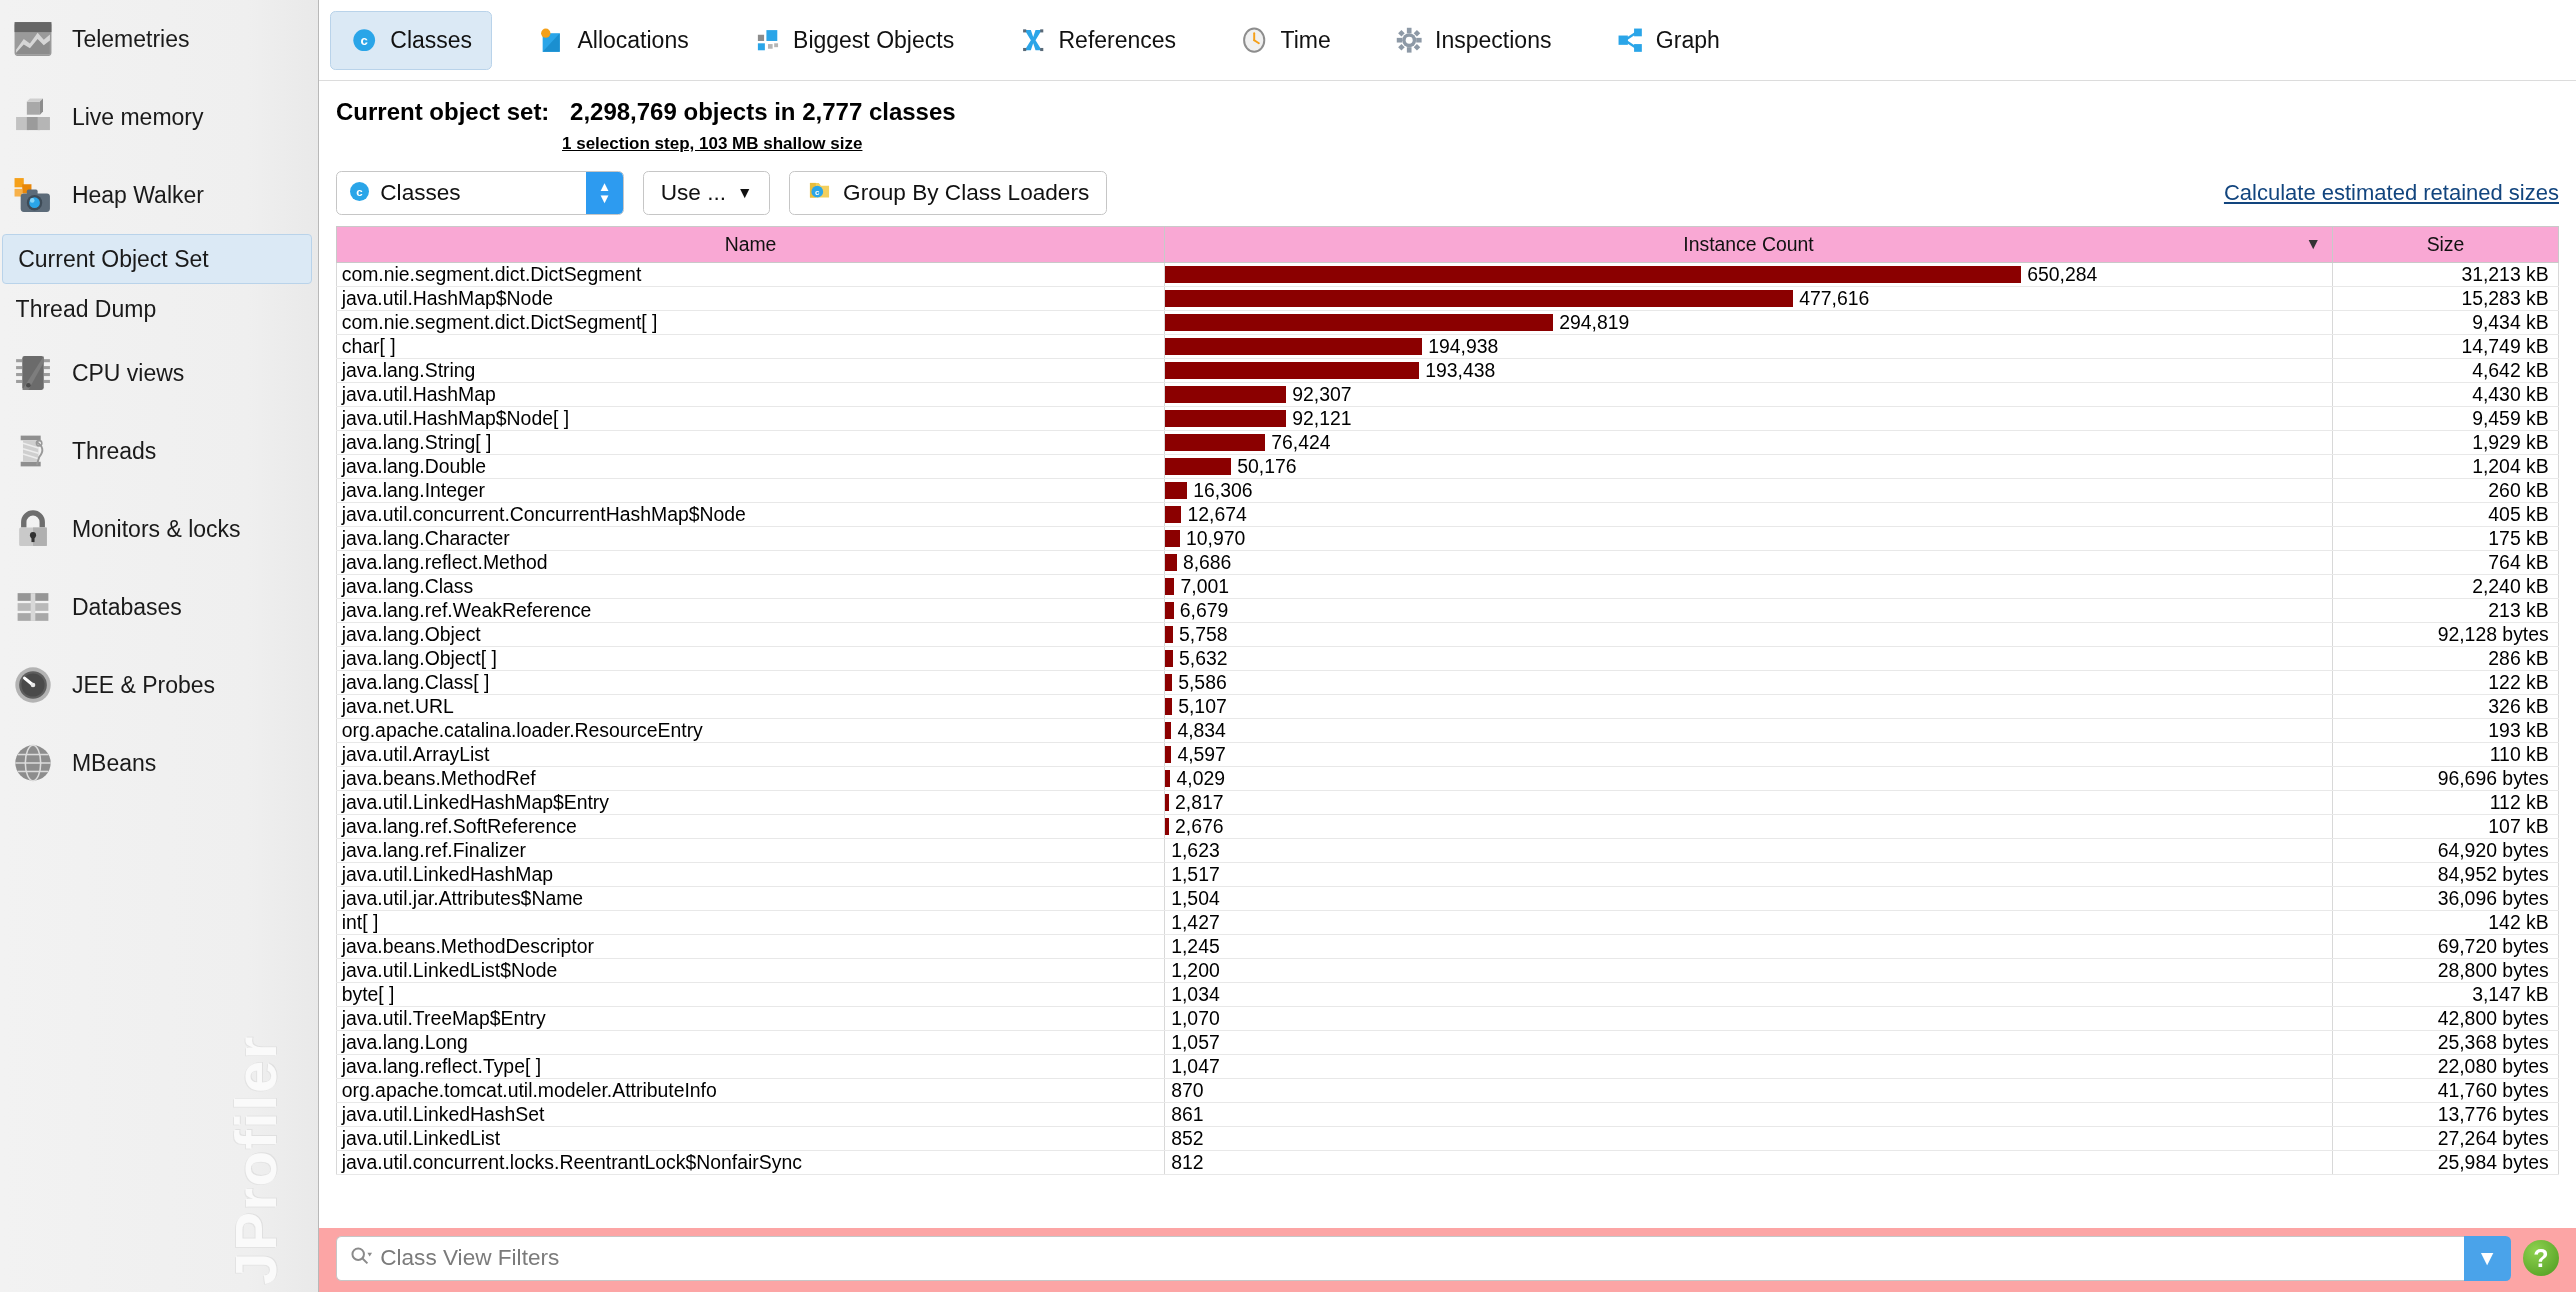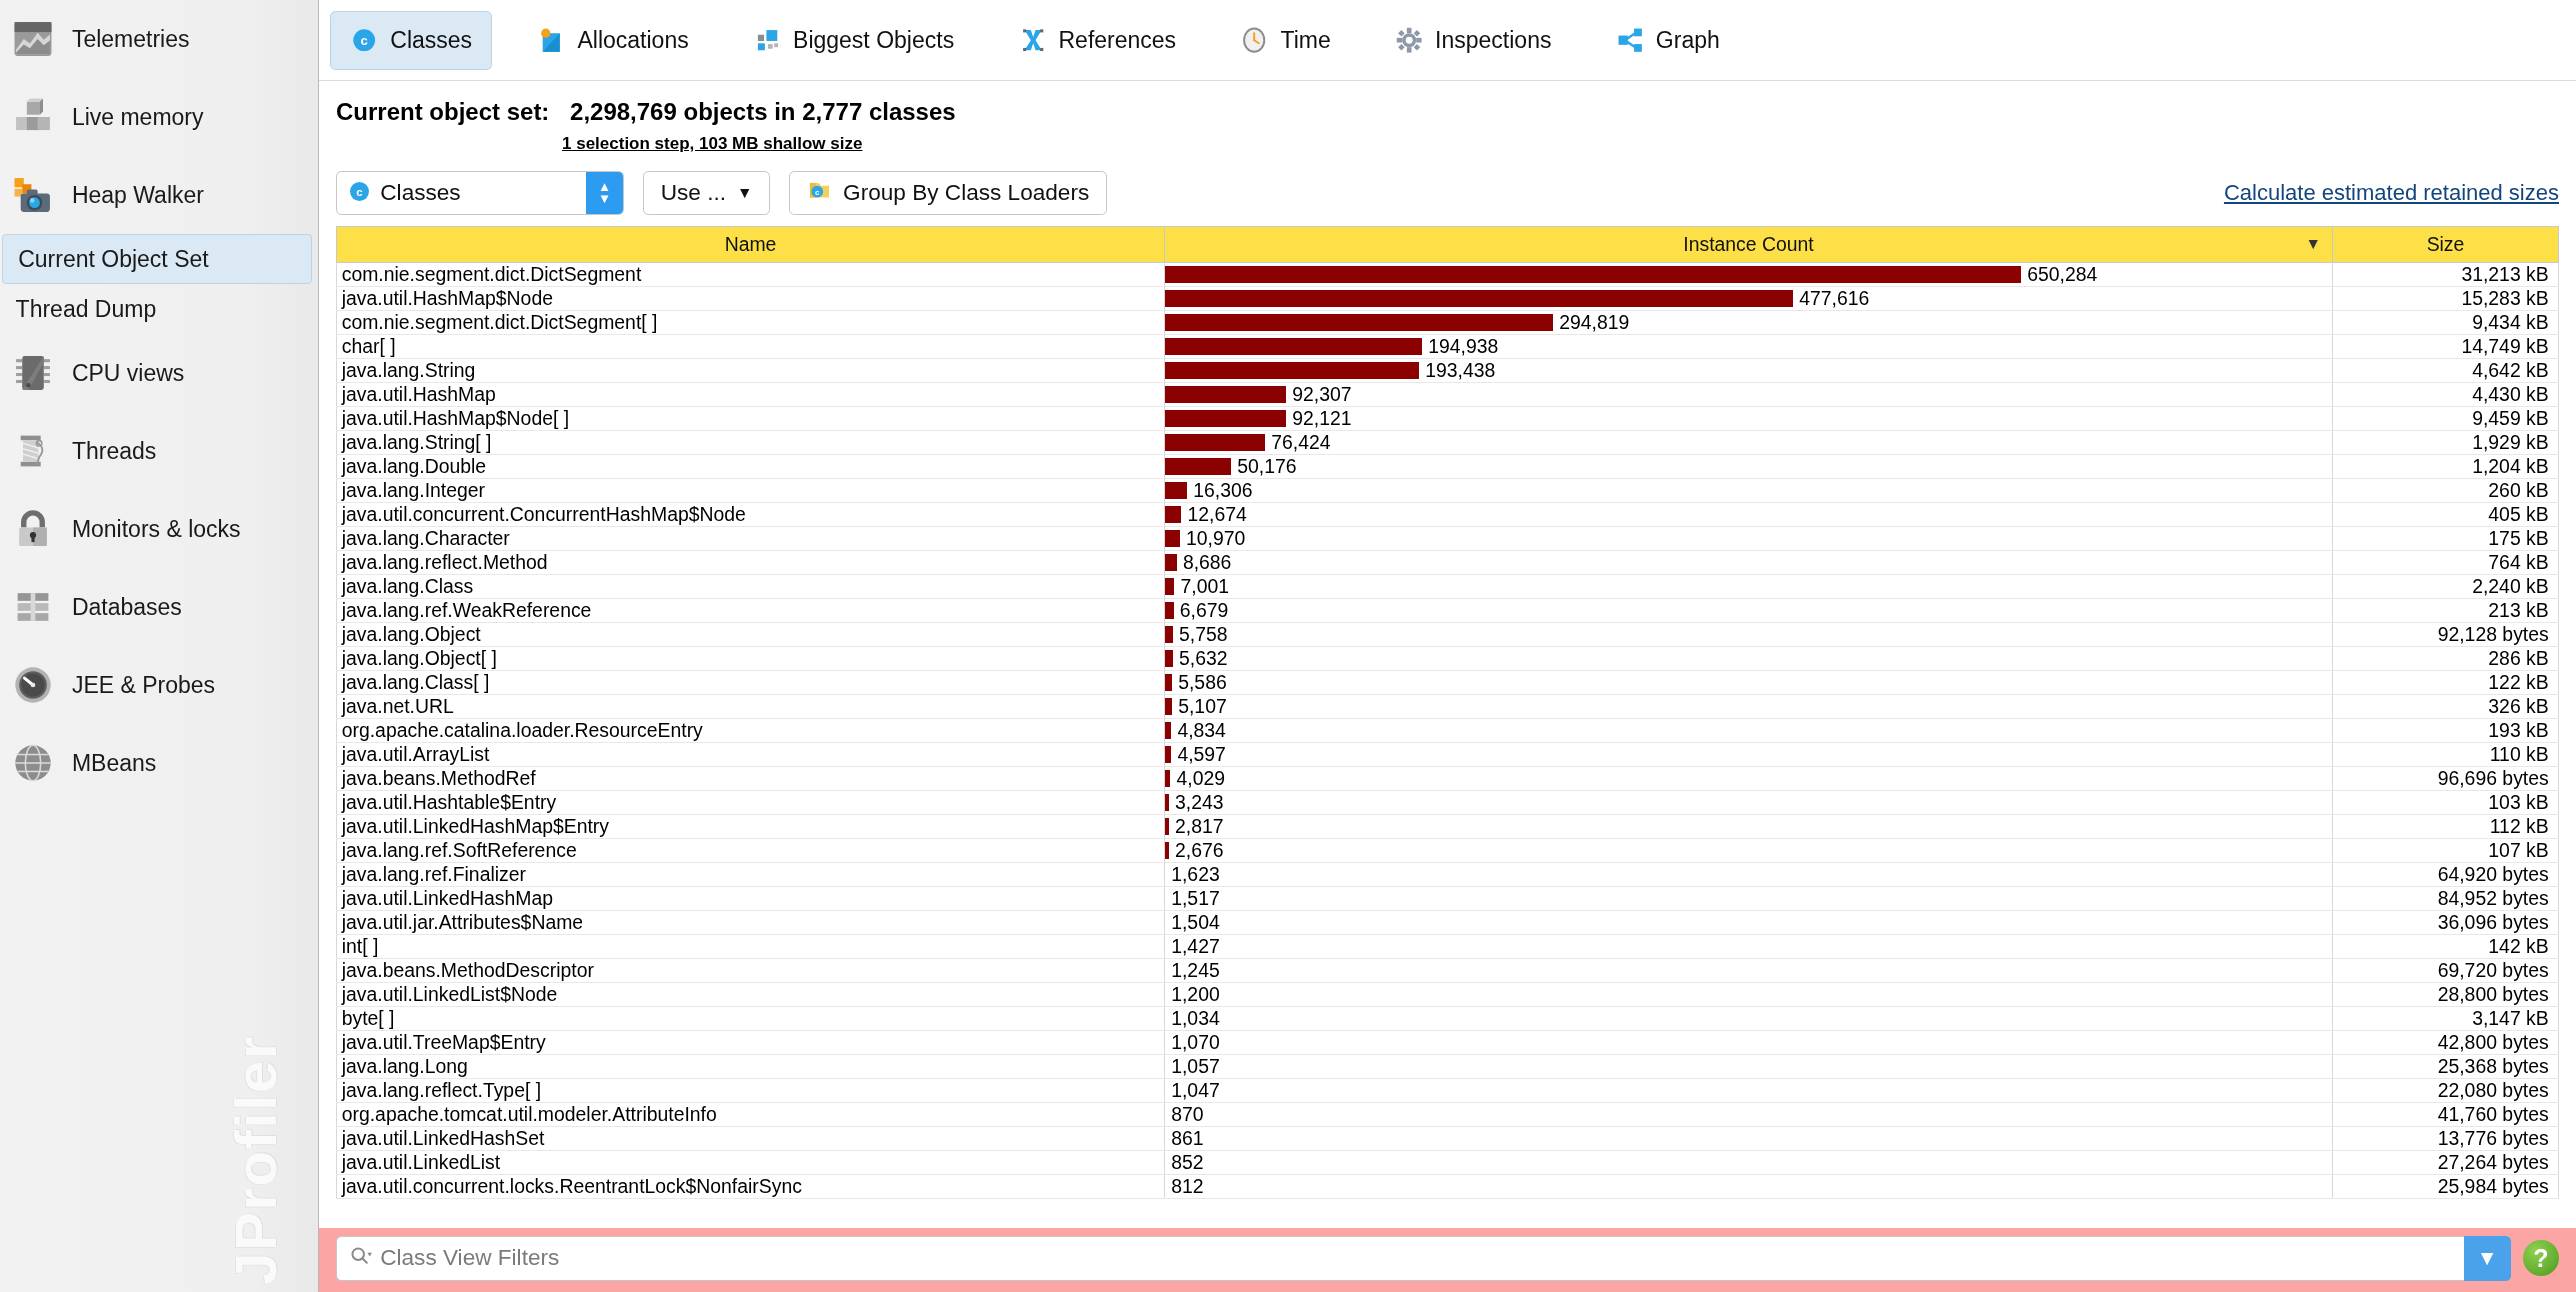--- a/index.html
+++ b/index.html
@@ -100,21 +100,21 @@
   }
   #retained-link {
     position: absolute; right: 17px; top: 50%; transform: translateY(-50%);
     font-size: 22px; color: #12457e; text-decoration: underline; cursor: pointer;
   }
 
   
   #tablewrap { flex: 1; padding: 0 17px; min-height: 0; display: flex; flex-direction: column; }
   table { width: 100%; border-collapse: collapse; table-layout: fixed; }
   thead th {
-    background: #fde047; border: 1.6px solid #c9c9c9;
+    background: #f9a8d4; border: 1.6px solid #c9c9c9;
     height: 36px; font-size: 19.4px; font-weight: normal; color: #111;
     position: relative; user-select: none;
   }
   th.col-name { width: 828px; }
   th.col-count { width: auto; }
   th.col-size { width: 226px; }
   .sort-caret { position: absolute; right: 11px; top: 50%; transform: translateY(-50%); font-size: 15.6px; color:#333; }
   tbody td {
     height: 23px; font-size: 19.4px; color: #000;
     border-bottom: 0.8px solid #e8e8e8;
@@ -673,30 +673,20 @@
               <td class="c-name">java.beans.MethodRef</td>
               <td class="c-count">
                 <div class="barcell">
                   <div class="bar" style="width: 5.4px;"></div>
                   <span class="barnum">4,029</span>
                 </div>
               </td>
               <td class="c-size">96,696 bytes</td>
             </tr>
             <tr>
-              <td class="c-name">java.util.Hashtable$Entry</td>
-              <td class="c-count">
-                <div class="barcell">
-                  <div class="bar" style="width: 3.9px;"></div>
-                  <span class="barnum">3,243</span>
-                </div>
-              </td>
-              <td class="c-size">103 kB</td>
-            </tr>
-            <tr>
               <td class="c-name">java.util.LinkedHashMap$Entry</td>
               <td class="c-count">
                 <div class="barcell">
                   <div class="bar" style="width: 3.9px;"></div>
                   <span class="barnum">2,817</span>
                 </div>
               </td>
               <td class="c-size">112 kB</td>
             </tr>
             <tr>

